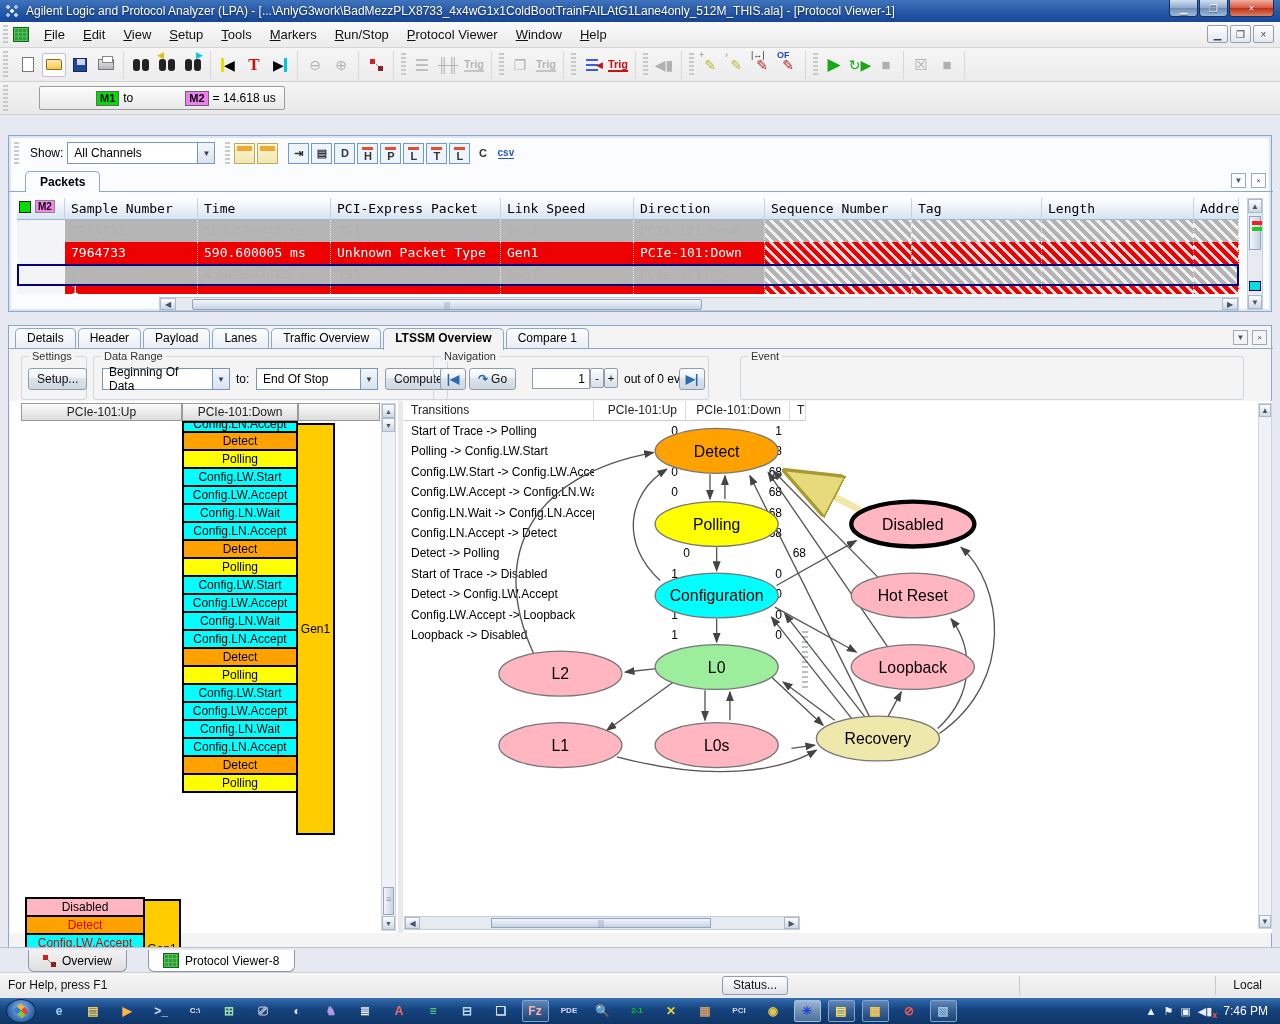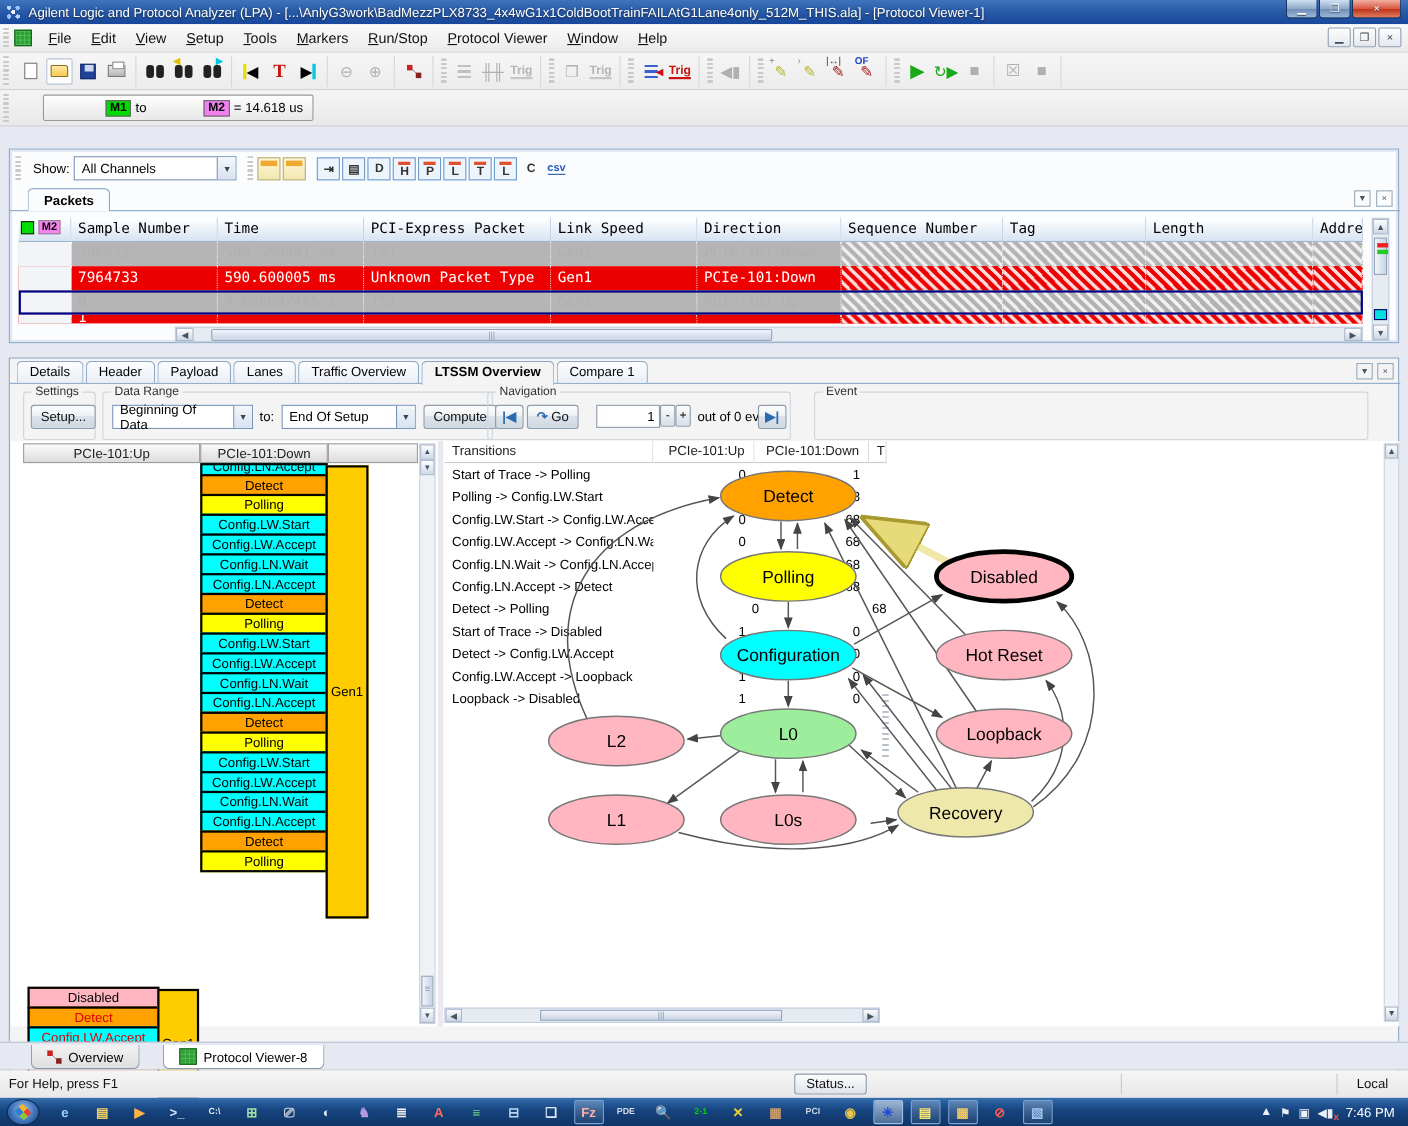--- a/index.html
+++ b/index.html
@@ -508,26 +508,26 @@
     <div class="btn" style="position:absolute;left:6px;top:11px;">Setup...</div>
   </div>
   <div class="groupbox" style="left:84px;width:355px;">
     <span class="gb-legend">Data Range</span>
     <div class="dropdown" style="position:absolute;left:8px;top:11px;width:128px;">
       <span class="dval">Beginning Of Data</span>
       <span class="dbtn">▼</span>
     </div>
     <span style="position:absolute;left:142px;top:15px;">to:</span>
     <div class="dropdown" style="position:absolute;left:162px;top:11px;width:122px;">
-      <span class="dval">End Of Setup</span>
+      <span class="dval">End Of Stop</span>
       <span class="dbtn">▼</span>
     </div>
     <div class="btn" style="position:absolute;left:291px;top:11px;">Compute</div>
   </div>
-  <div class="groupbox" style="left:434px;width:276px;">
+  <div class="groupbox" style="left:424px;width:276px;">
     <span class="gb-legend">Navigation</span>
     <div class="btn" style="position:absolute;left:6px;top:11px;width:26px;padding:0;">
         <span class="navarrow">|◀</span>
       </div>
     <div class="btn" style="position:absolute;left:35px;top:11px;">
         <span class="navarrow" style="margin-right:3px;">↷</span>
         <span>Go</span>
       </div>
     <div class="numfield" style="position:absolute;left:98px;top:11px;">1</div>
     <div class="spin" style="position:absolute;left:156px;top:11px;">-</div>

